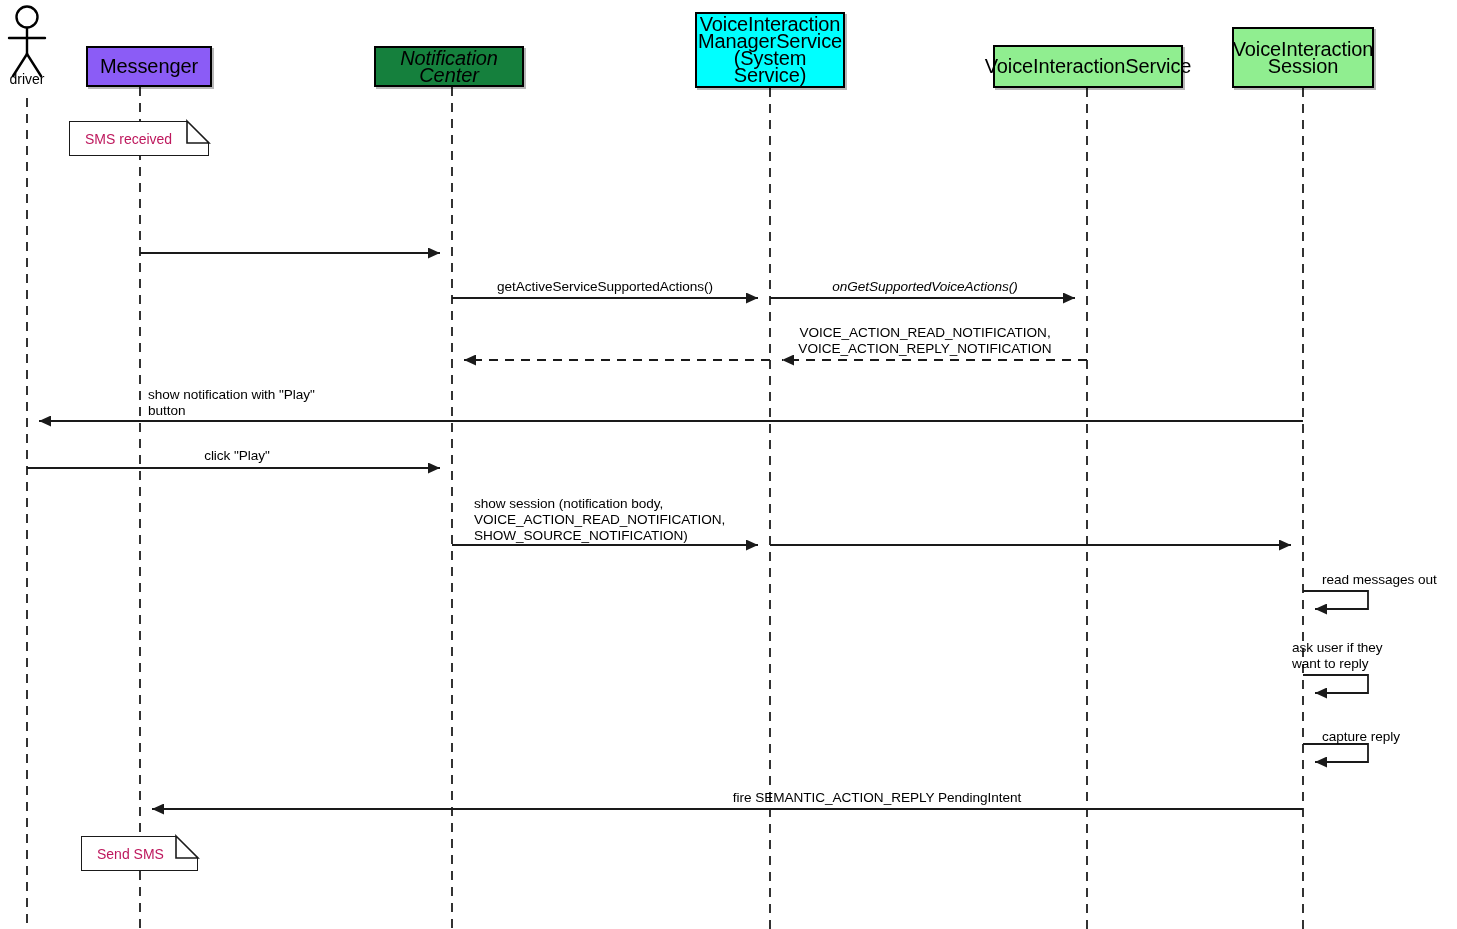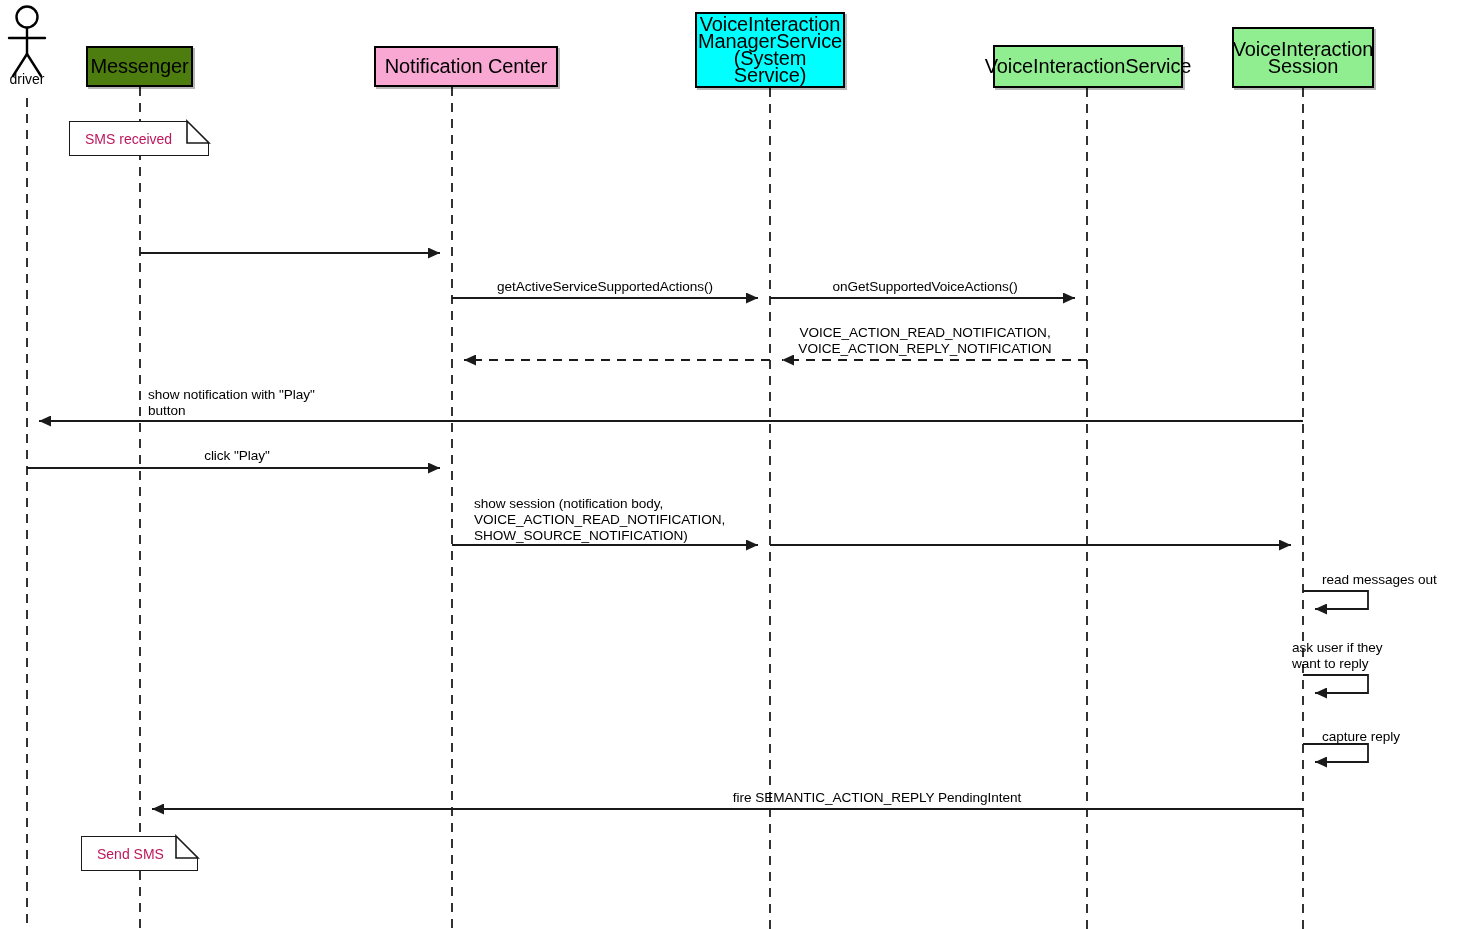--- a/index.html
+++ b/index.html
@@ -158,25 +158,25 @@
 
     <path class="self-line" d="M1303,675 L1368,675 L1368,693 L1315,693" marker-end="url(#arrow-l)"></path>
 
     <path class="self-line" d="M1303,744 L1368,744 L1368,762 L1315,762" marker-end="url(#arrow-l)"></path>
 
     <path class="msg-line" d="M1303,809 L152,809" marker-end="url(#arrow-l)"></path>
   </svg>
 
   <div class="actor-label" style="left:-13px; top:71px; width:80px;">driver</div>
 
-  <div class="pbox" style="left:86px; top:46px; width:107px; height:41px; background:#4d7c0f;">
+  <div class="pbox" style="left:86px; top:46px; width:126px; height:41px; background:#8b5cf6;">
     <span>Messenger</span>
   </div>
 
-  <div class="pbox" style="left:374px; top:46px; width:184px; height:41px; background:#f9a8d4;">
+  <div class="pbox" style="left:374px; top:46px; width:150px; height:41px; background:#15803d;font-style:italic;">
     <span>Notification Center</span>
   </div>
 
   <div class="pbox" style="left:695px; top:12px; width:150px; height:76px; background:#00FFFF; white-space:pre-line;">
     <span>VoiceInteraction
 ManagerService
 (System Service)</span>
   </div>
 
   <div class="pbox" style="left:993px; top:45px; width:190px; height:43px; background:#90EE90;">
@@ -199,21 +199,21 @@
   <div class="note note-clip" style="left:81px; top:836px; width:117px; height:35px;">
     <span>Send SMS</span>
   </div>
   <svg class="layer" viewBox="0 0 1457 929" style="pointer-events:none;">
     <path d="M176,836 L198,858 L176,858 z" fill="#ffffff" stroke="#1a1a1a" stroke-width="1.6" stroke-linejoin="miter"></path>
   </svg>
 
 
   <div class="lbl lbl-c" style="left:452px; top:279px; width:306px;">getActiveServiceSupportedActions()</div>
 
-  <div class="lbl lbl-c" style="left:772px; top:279px; width:306px;">onGetSupportedVoiceActions()</div>
+  <div class="lbl lbl-c" style="left:772px; top:279px; width:306px;font-style:italic;">onGetSupportedVoiceActions()</div>
 
   <div class="lbl lbl-c" style="left:772px; top:325px; width:306px;">VOICE_ACTION_READ_NOTIFICATION,
 VOICE_ACTION_REPLY_NOTIFICATION</div>
 
   <div class="lbl" style="left:148px; top:387px; width:300px;">show notification with "Play"
 button</div>
 
   <div class="lbl lbl-c" style="left:27px; top:448px; width:420px;">click "Play"</div>
 
   <div class="lbl" style="left:474px; top:496px; width:290px;">show session (notification body,

